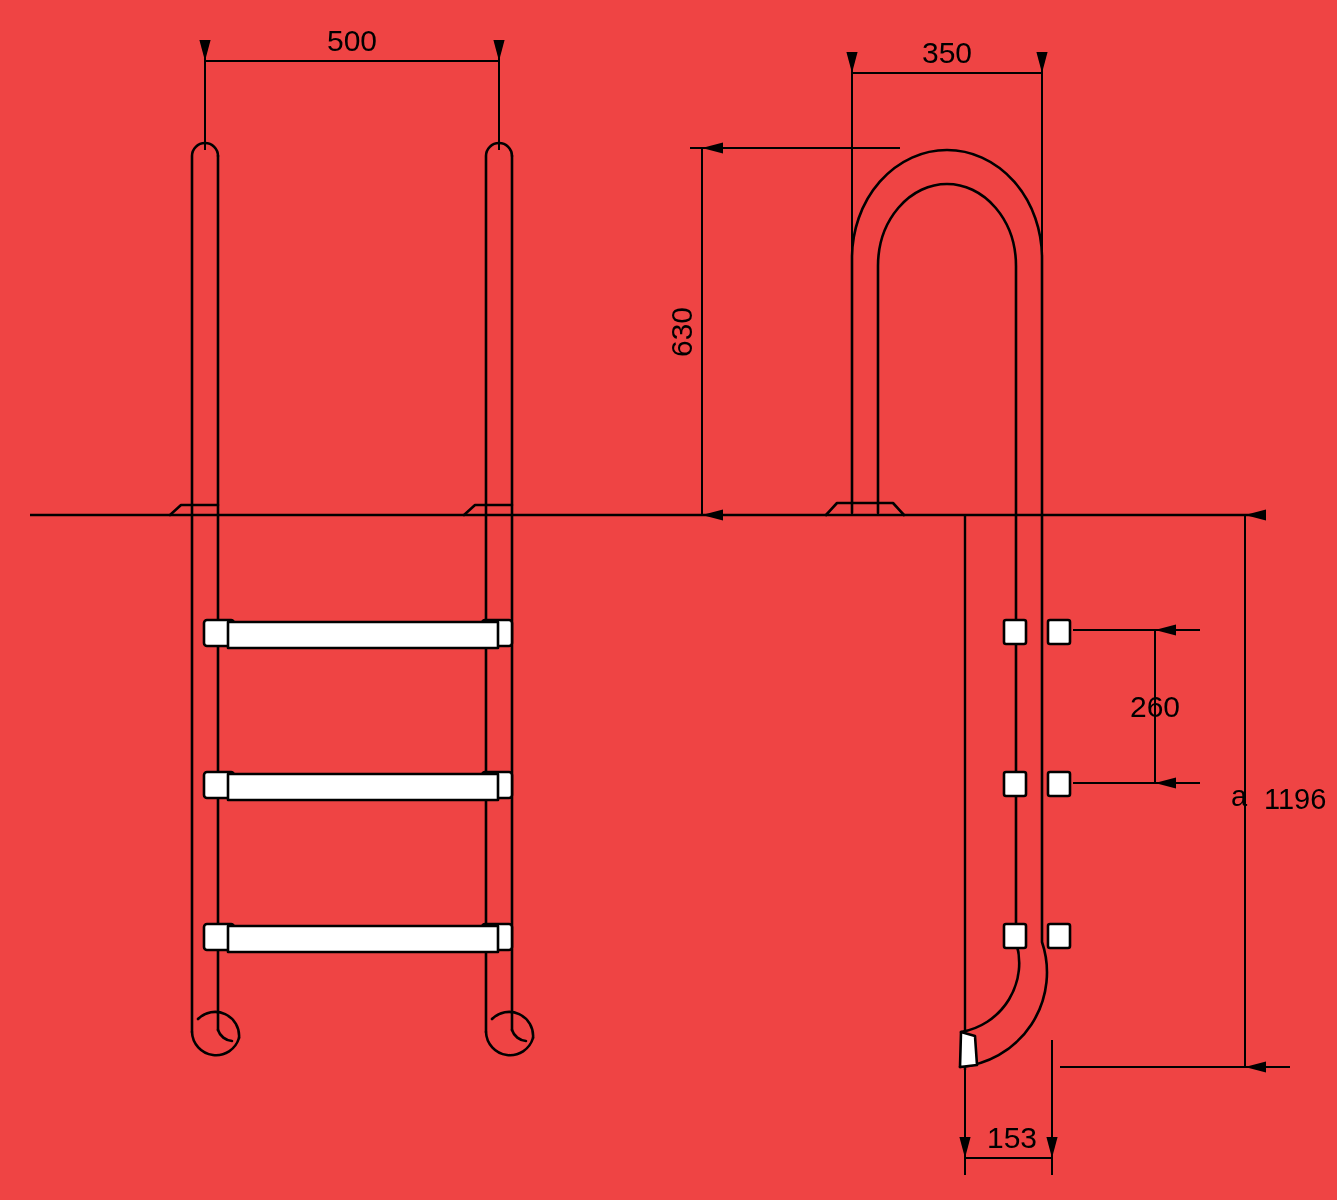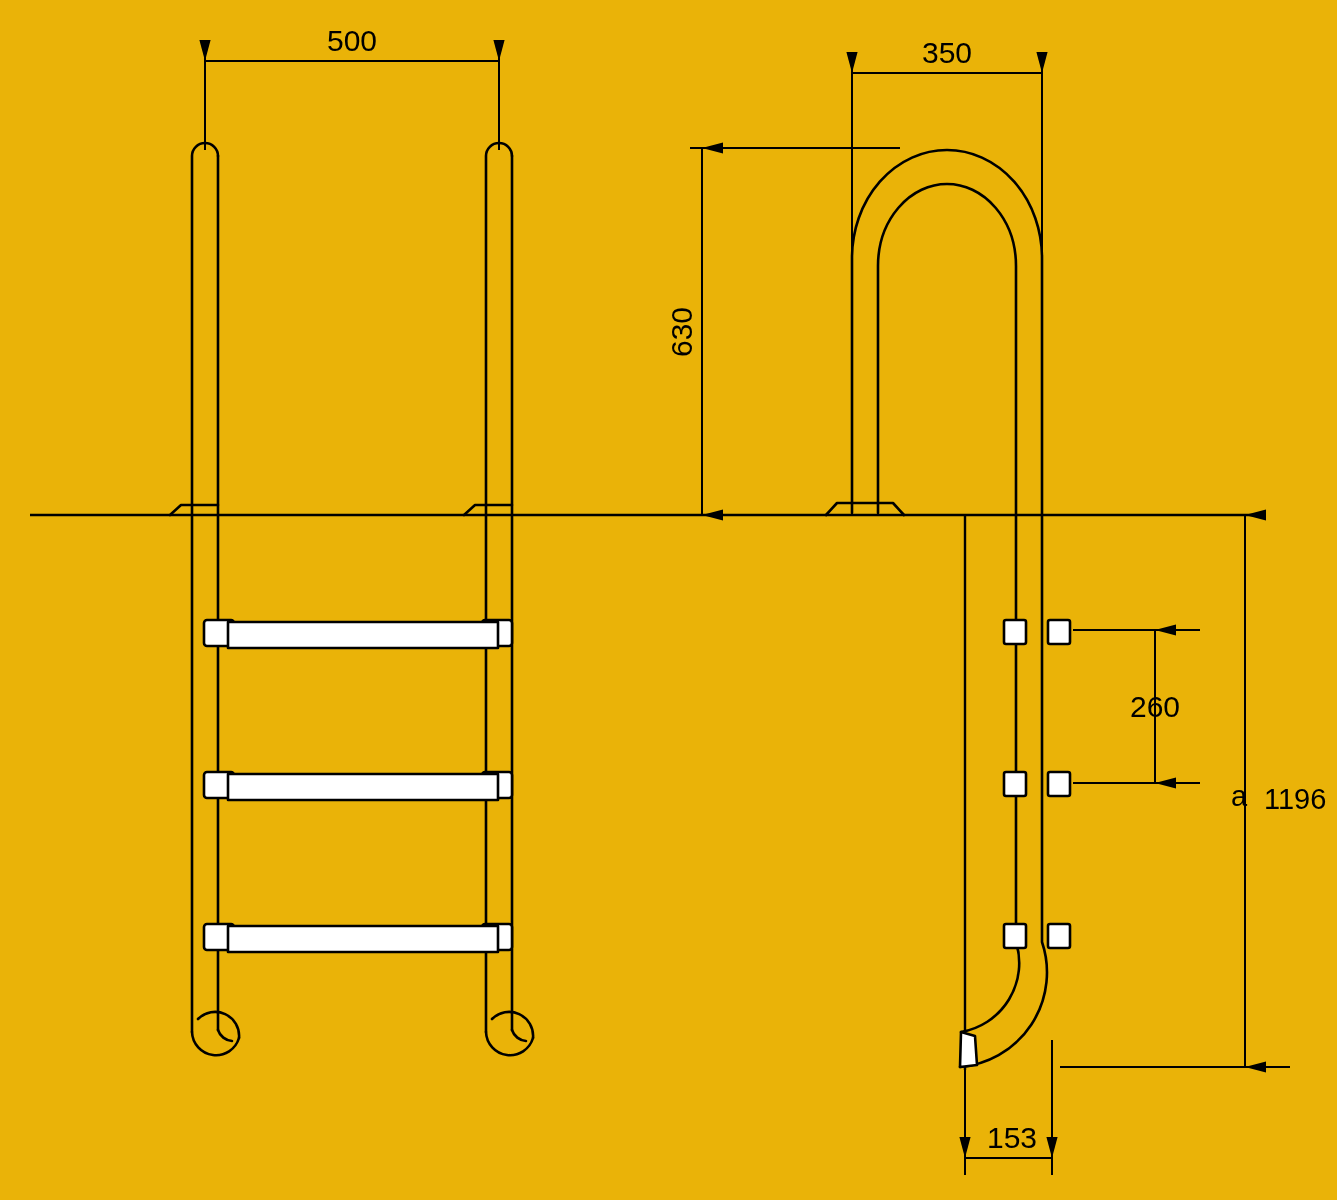--- a/index.html
+++ b/index.html
@@ -8,21 +8,21 @@
     padding: 0;
     background: #ffffff;
   }
   body {
     font-family: "Liberation Sans", sans-serif;
   }
   #drawing-root {
     position: relative;
     width: 1337px;
     height: 1200px;
-    background: #eab308;
+    background: #ef4444;
     overflow: hidden;
   }
   svg#drawing-canvas {
     display: block;
     width: 1337px;
     height: 1200px;
   }
   .obj {
     stroke: #000000;
     fill: none;

